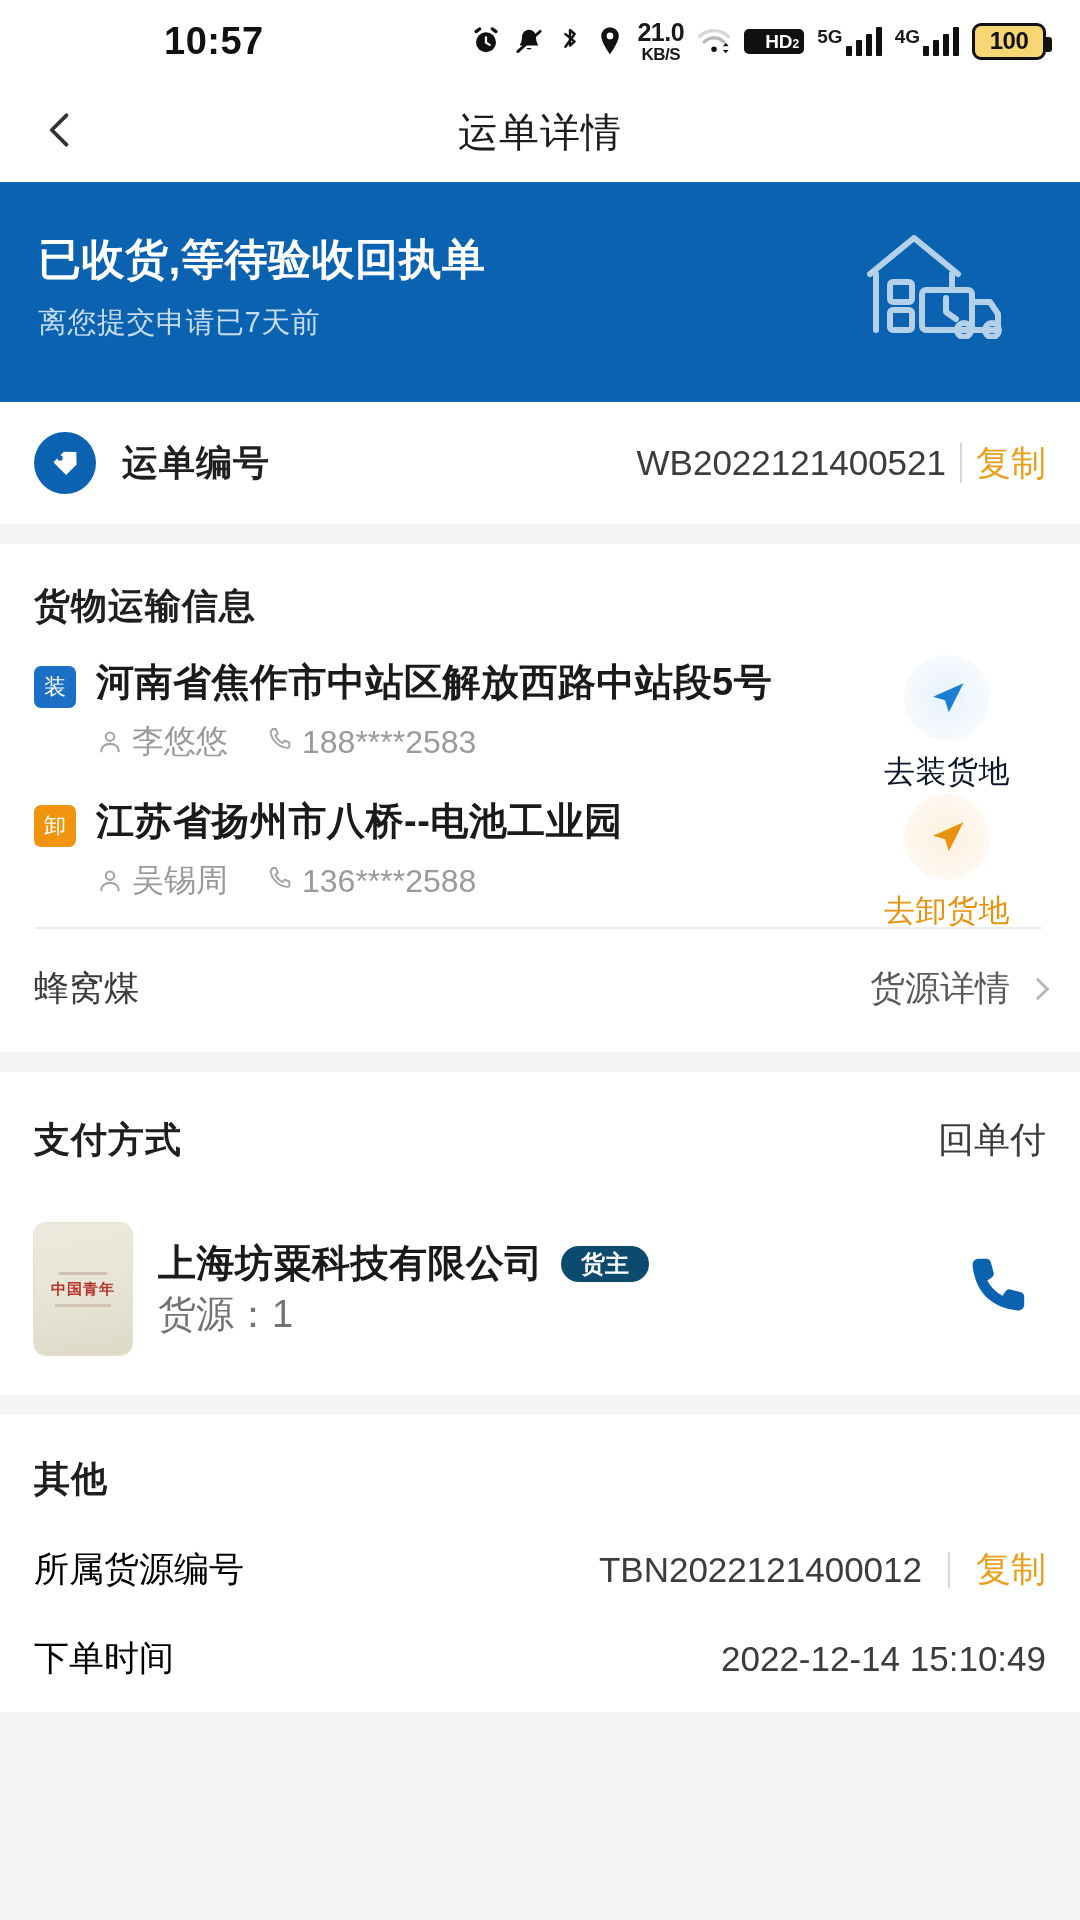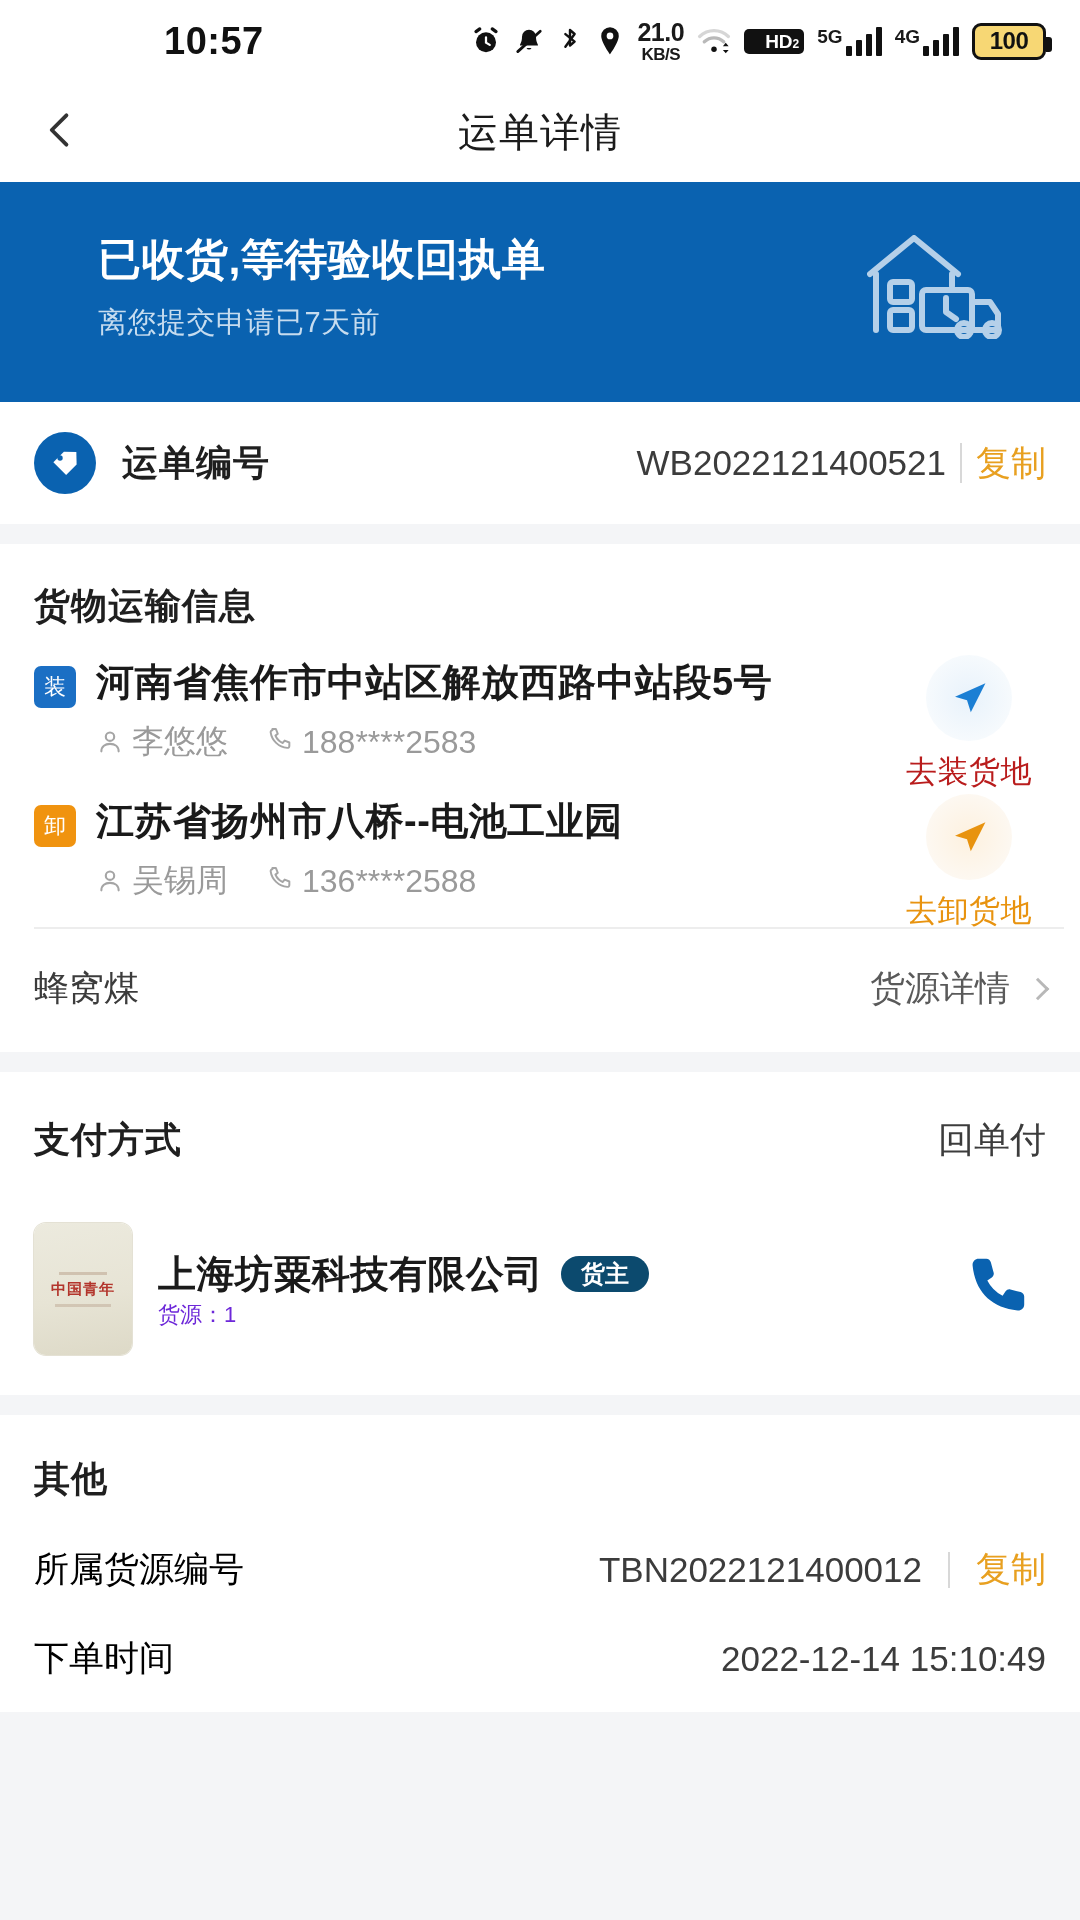--- a/index.html
+++ b/index.html
@@ -46,21 +46,21 @@
   .navbar { height:100px; background:#fff; display:flex; align-items:center; position:relative; }
   .nav-back { width:120px; height:100px; display:flex; align-items:center; justify-content:center; }
   .nav-title {
     position:absolute; left:0; right:0; text-align:center;
     font-size:40px; font-weight:500; color:#1c1c1c; letter-spacing:1px;
   }
 
   
   .hero {
     background:#0a62b0; height:220px; position:relative;
-    padding:54px 0 0 98px; overflow:hidden;
+    padding:54px 0 0 38px; overflow:hidden;
   }
   .hero-title { font-size:43px; font-weight:700; color:#fff; letter-spacing:0.5px; line-height:1.1; }
   .hero-sub { font-size:29px; color:#c6dcef; margin-top:20px; letter-spacing:0.5px; }
   .hero-art { position:absolute; right:74px; top:42px; opacity:.82; }
 
   
   .card { background:#fff; margin-bottom:20px; }
 
   .row-id {
     height:122px; display:flex; align-items:center; padding:0 34px;
@@ -69,21 +69,21 @@
     width:62px; height:62px; border-radius:50%; background:#0a62b0;
     display:flex; align-items:center; justify-content:center; flex:none;
   }
   .row-id-label { font-size:36px; font-weight:700; color:#1f1f1f; margin-left:26px; letter-spacing:1px; }
   .row-id-right { margin-left:auto; display:flex; align-items:center; font-size:35px; color:#3c3c3c; }
   .divider-v { width:2px; height:40px; background:#d8d8d8; margin:0 14px; }
   .copy-link { color:#e8a020; font-size:35px; font-weight:500; }
 
   .sect-title { font-size:36px; font-weight:700; color:#1f1f1f; letter-spacing:1px; }
 
-  .ship { padding:38px 16px 0 34px; }
+  .ship { padding:38px 38px 0 34px; }
   .addr-block { padding:26px 0 6px 0; position:relative; }
   .addr-line { display:flex; align-items:flex-start; padding-right:210px; }
   .badge {
     width:42px; height:42px; border-radius:7px; color:#fff; font-size:22px;
     display:flex; align-items:center; justify-content:center; flex:none;
     margin-top:9px; font-weight:500;
   }
   .badge.load { background:#1b6fc4; }
   .badge.unload { background:#f0930f; }
   .addr-text {
@@ -95,21 +95,21 @@
   .contact .cgroup + .cgroup { margin-left:26px; }
 
   .goto {
     position:absolute; right:0; top:24px; width:190px;
     display:flex; flex-direction:column; align-items:center; gap:10px;
   }
   .goto-halo { width:86px; height:86px; border-radius:50%; display:flex; align-items:center; justify-content:center; }
   .goto-halo.blue { background:radial-gradient(circle,#e8f2fb 0%,#f6fafd 70%,#ffffff 100%); }
   .goto-halo.orange { background:radial-gradient(circle,#fdf1df 0%,#fdf8f1 70%,#ffffff 100%); }
   .goto-label { font-size:31px; letter-spacing:0.5px; }
-  .goto-label.blue { color:#b91c1c; }
+  .goto-label.blue { color:#0f172a; }
   .goto-label.orange { color:#e8930f; }
 
   .hr { height:2px; background:#ededed; margin-top:18px; }
 
   .row-cargo {
     display:flex; align-items:center; padding:36px 34px 40px 34px;
   }
   .cargo-name { font-size:35px; color:#3c3c3c; }
   .cargo-right { margin-left:auto; display:flex; align-items:center; gap:20px; font-size:35px; color:#5a5a5a; }
 
@@ -126,21 +126,21 @@
   .owner-thumb .mini-top { width:48px; height:3px; background:#c9b9a6; opacity:.8; }
   .owner-thumb .mini-red { font-size:15px; color:#b3352c; font-weight:700; letter-spacing:1px; margin:5px 0; }
   .owner-thumb .mini-bot { width:56px; height:3px; background:#c9b9a6; opacity:.7; }
   .owner-info { margin-left:26px; }
   .owner-name-row { display:flex; align-items:center; gap:18px; }
   .owner-name { font-size:38px; font-weight:700; color:#1a1a1a; letter-spacing:0.5px; }
   .owner-badge {
     background:#0c4a6e; color:#fff; font-size:24px; border-radius:22px;
     padding:6px 20px; line-height:1;font-weight:bold;
   }
-  .owner-sub { font-size:22px; color:#6d28d9; margin-top:3px; }
+  .owner-sub { font-size:38px; color:#737373; margin-top:3px; }
   .call-btn { margin-left:auto; display:flex; align-items:center; justify-content:center; width:100px; height:100px; }
 
   .row-pics { display:flex; align-items:center; padding:42px 34px 42px 34px; }
   .pics-label { font-size:36px; font-weight:700; color:#1f1f1f; }
   .pics-note { font-size:31px; color:#9a9a9a; margin-left:8px; }
   .pics-right { margin-left:auto; display:flex; align-items:center; gap:20px; font-size:35px; color:#5a5a5a; }
 
   .other { padding:40px 34px 30px 34px; }
   .kv { display:flex; align-items:center; margin-top:42px; }
   .kv-key { font-size:35px; color:#000000; }

